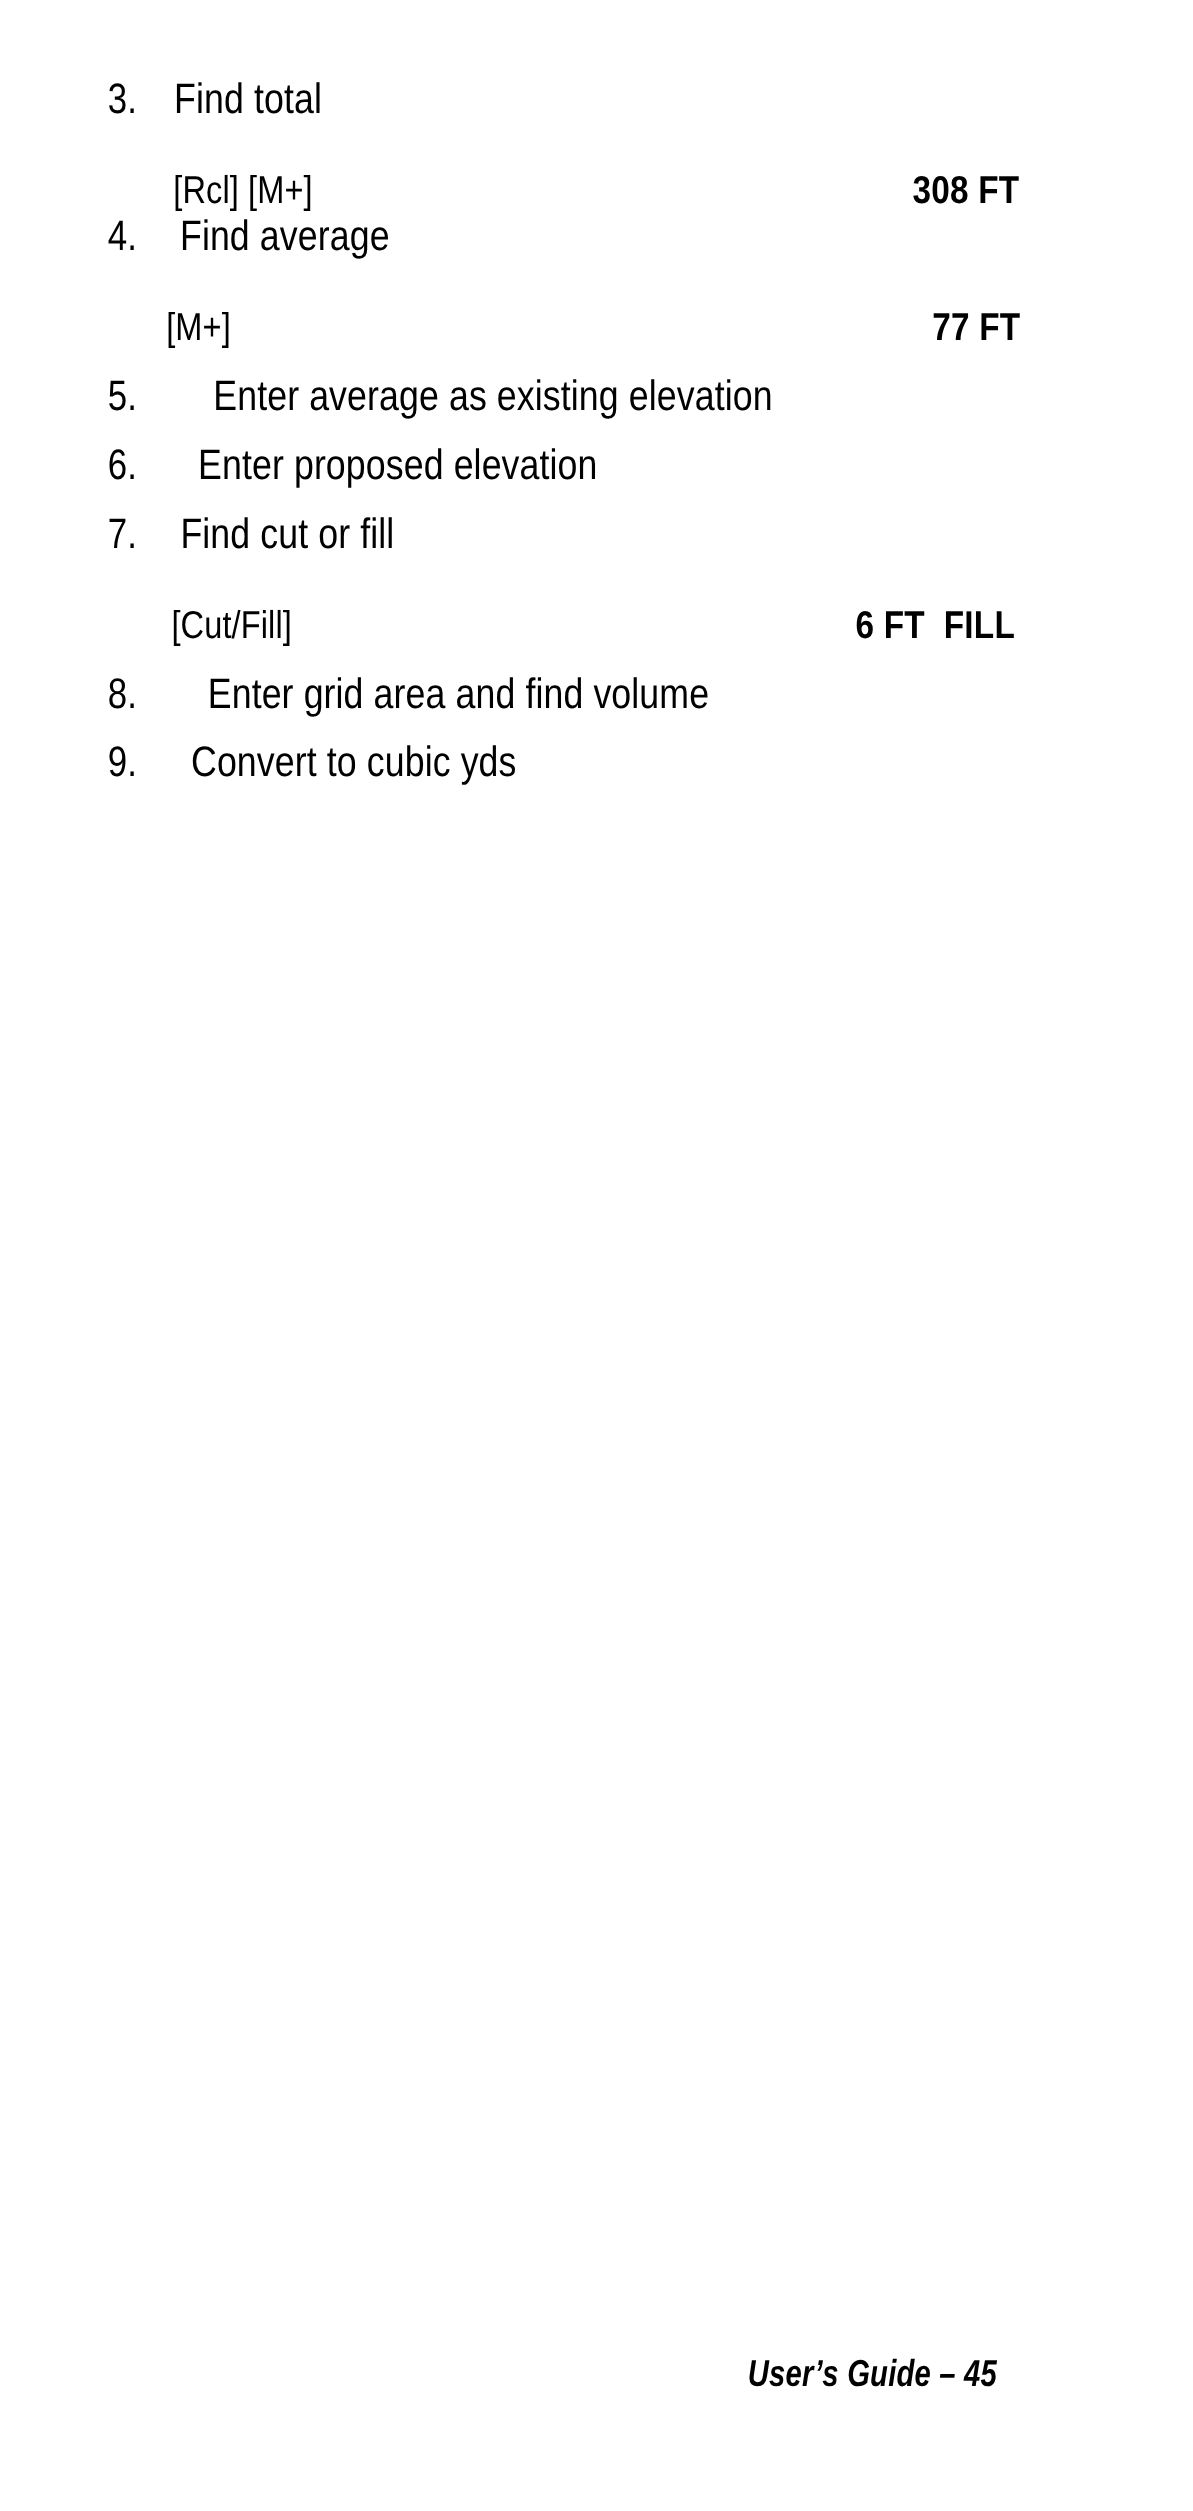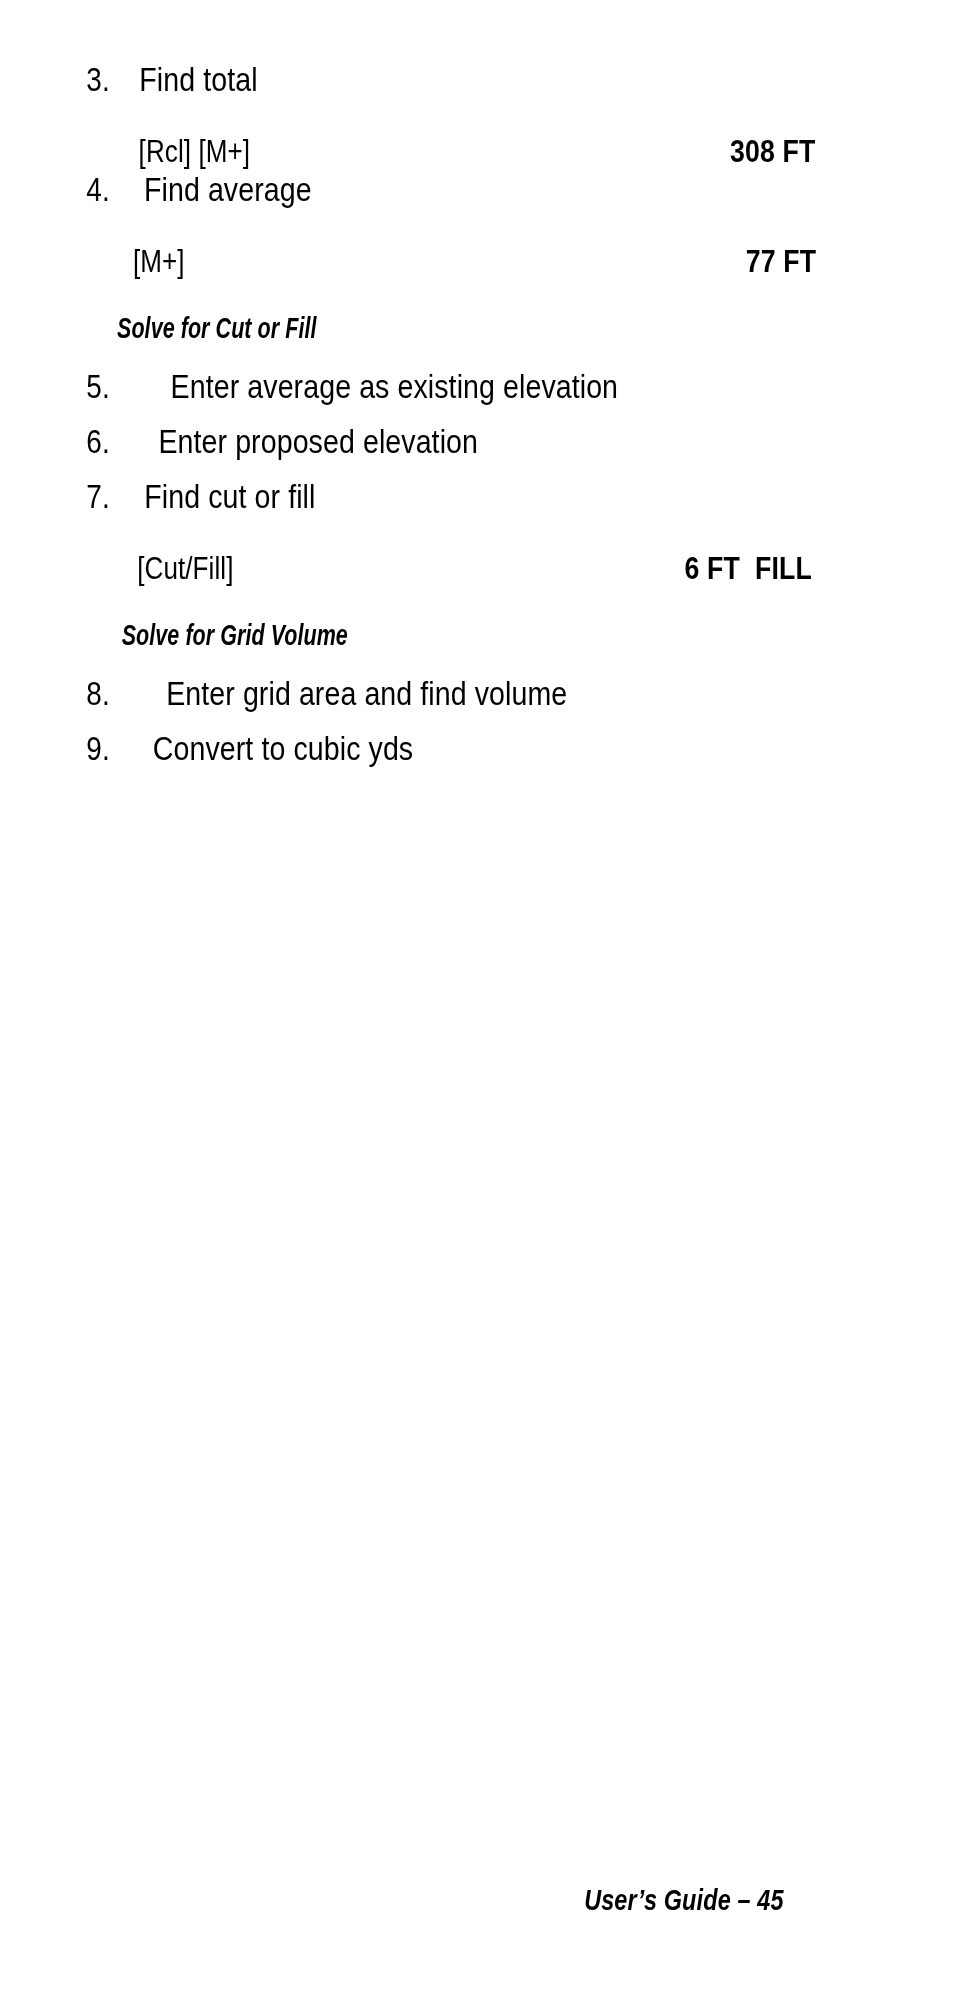--- a/index.html
+++ b/index.html
@@ -104,21 +104,21 @@
   }
 
   
   .gap {
     height: 18px;
   }
 
   
   .footer {
     position: absolute;
-    right: 142px;
+    right: 128px;
     bottom: 92px;
     text-align: center;
   }
   .footer-text {
     font-size: 30px;
     font-weight: 700;
     font-style: italic;
     letter-spacing: 0.2px;
     transform: scaleX(0.78);
     transform-origin: right baseline;
@@ -145,23 +145,20 @@
     <div class="step-line">
       <span class="step-num">4.</span>
       <span class="step-label">Find average</span>
     </div>
     <div class="keys-line">
       <span class="keys-text">[M+]</span>
       <span class="keys-result">77 FT</span>
     </div>
 
     <div class="gap"></div>
-    <div class="section-head">
-      <span class="section-head-text">Solve for Cut or Fill</span>
-    </div>
 
     <div class="step-line">
       <span class="step-num">5.</span>
       <span class="step-label">Enter average as existing elevation</span>
     </div>
 
     <div class="step-line">
       <span class="step-num">6.</span>
       <span class="step-label">Enter proposed elevation</span>
     </div>
@@ -169,23 +166,20 @@
     <div class="step-line">
       <span class="step-num">7.</span>
       <span class="step-label">Find cut or fill</span>
     </div>
     <div class="keys-line">
       <span class="keys-text">[Cut/Fill]</span>
       <span class="keys-result">6 FT  FILL</span>
     </div>
 
     <div class="gap"></div>
-    <div class="section-head">
-      <span class="section-head-text">Solve for Grid Volume</span>
-    </div>
 
     <div class="step-line">
       <span class="step-num">8.</span>
       <span class="step-label">Enter grid area and find volume</span>
     </div>
 
     <div class="step-line">
       <span class="step-num">9.</span>
       <span class="step-label">Convert to cubic yds</span>
     </div>

